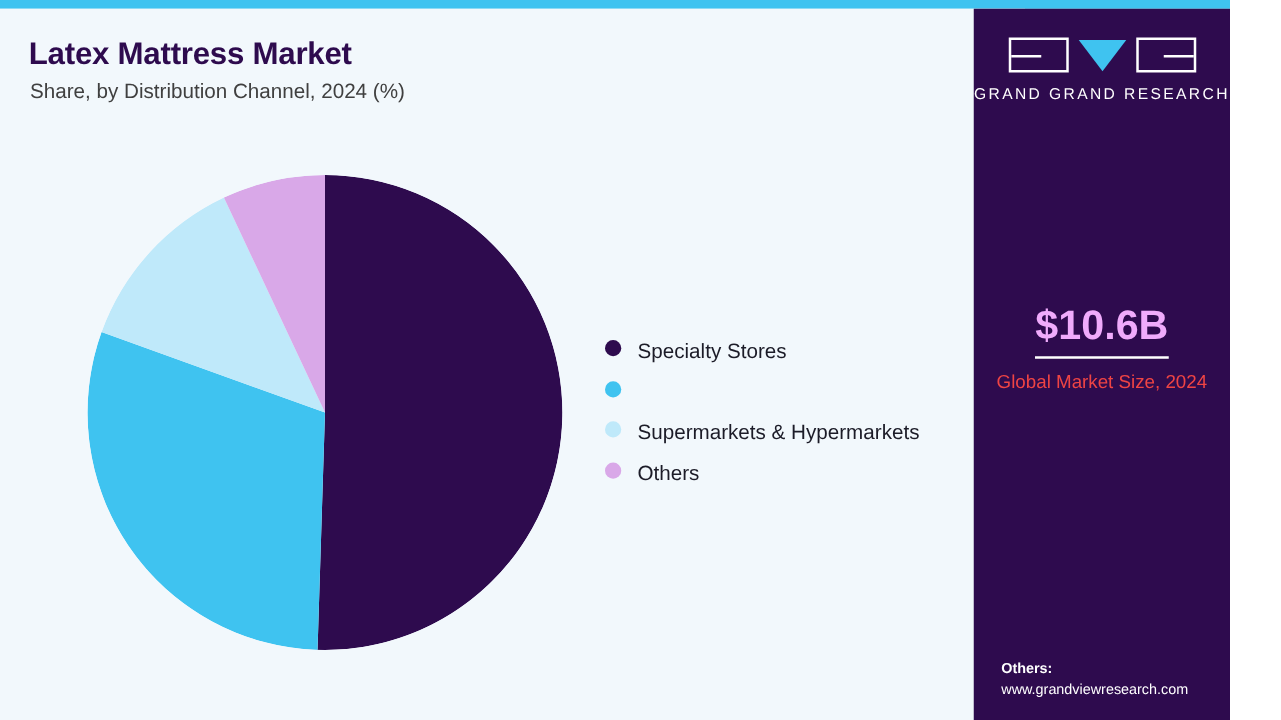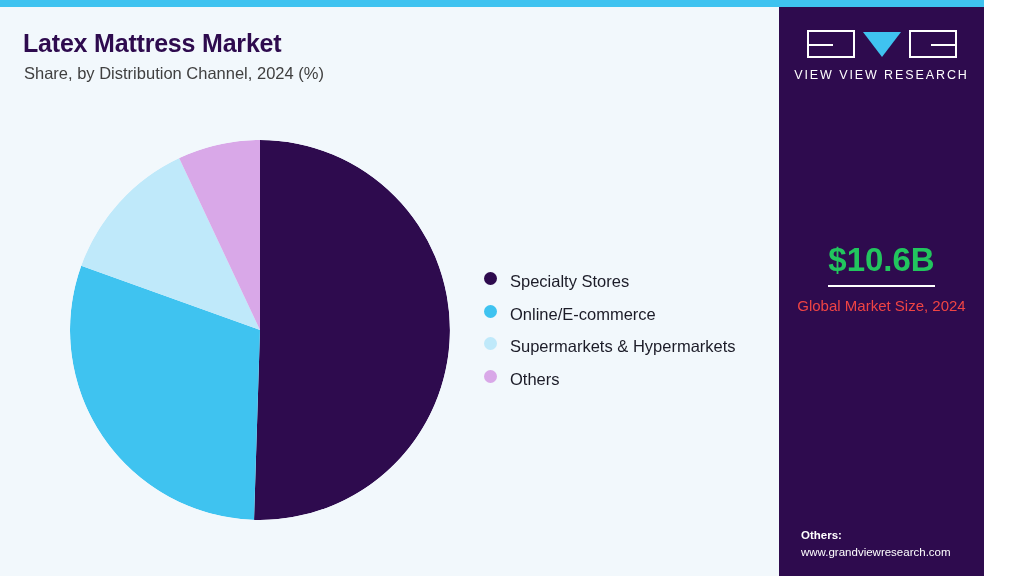--- a/index.html
+++ b/index.html
@@ -150,21 +150,21 @@
   .stat {
     position: absolute;
     left: 0;
     top: 236px;
     width: 205px;
     text-align: center;
   }
   .stat-value {
     font-size: 33px;
     font-weight: bold;
-    color: #22c55e;
+    color: #f0abfc;
     padding-bottom: 7px;
     border-bottom: 2px solid #ffffff;
     display: inline-block;
     line-height: 1.05;
   }
   .stat-caption {
     margin-top: 9px;
     font-size: 15px;
     color: #ef4444;
     line-height: 1.32;
@@ -202,41 +202,40 @@
       </svg>
     </div>
 
     <div class="legend">
       <div class="legend-row">
         <span class="legend-dot" style="background:#2e0b4e"></span>
         <span class="legend-label">Specialty Stores</span>
       </div>
       <div class="legend-row">
         <span class="legend-dot" style="background:#3fc3f0"></span>
-        <span class="legend-label">Online/E-commerce</span>
       </div>
       <div class="legend-row">
         <span class="legend-dot" style="background:#bfe9fa"></span>
         <span class="legend-label">Supermarkets &amp; Hypermarkets</span>
       </div>
       <div class="legend-row">
         <span class="legend-dot" style="background:#d9a8e8"></span>
         <span class="legend-label">Others</span>
       </div>
     </div>
   </div>
 
   <div class="right-panel">
     <div class="brand">
       <div class="brand-marks">
         <span class="mark-box left"></span>
         <span class="mark-tri"></span>
         <span class="mark-box right"></span>
       </div>
-      <div class="brand-name">VIEW VIEW RESEARCH</div>
+      <div class="brand-name">GRAND GRAND RESEARCH</div>
     </div>
 
     <div class="stat">
       <div class="stat-value">$10.6B</div>
       <div class="stat-caption">Global Market Size, 2024</div>
     </div>
 
     <div class="source">
       <div class="source-label">Others:</div>
       <div class="source-url">www.grandviewresearch.com</div>

